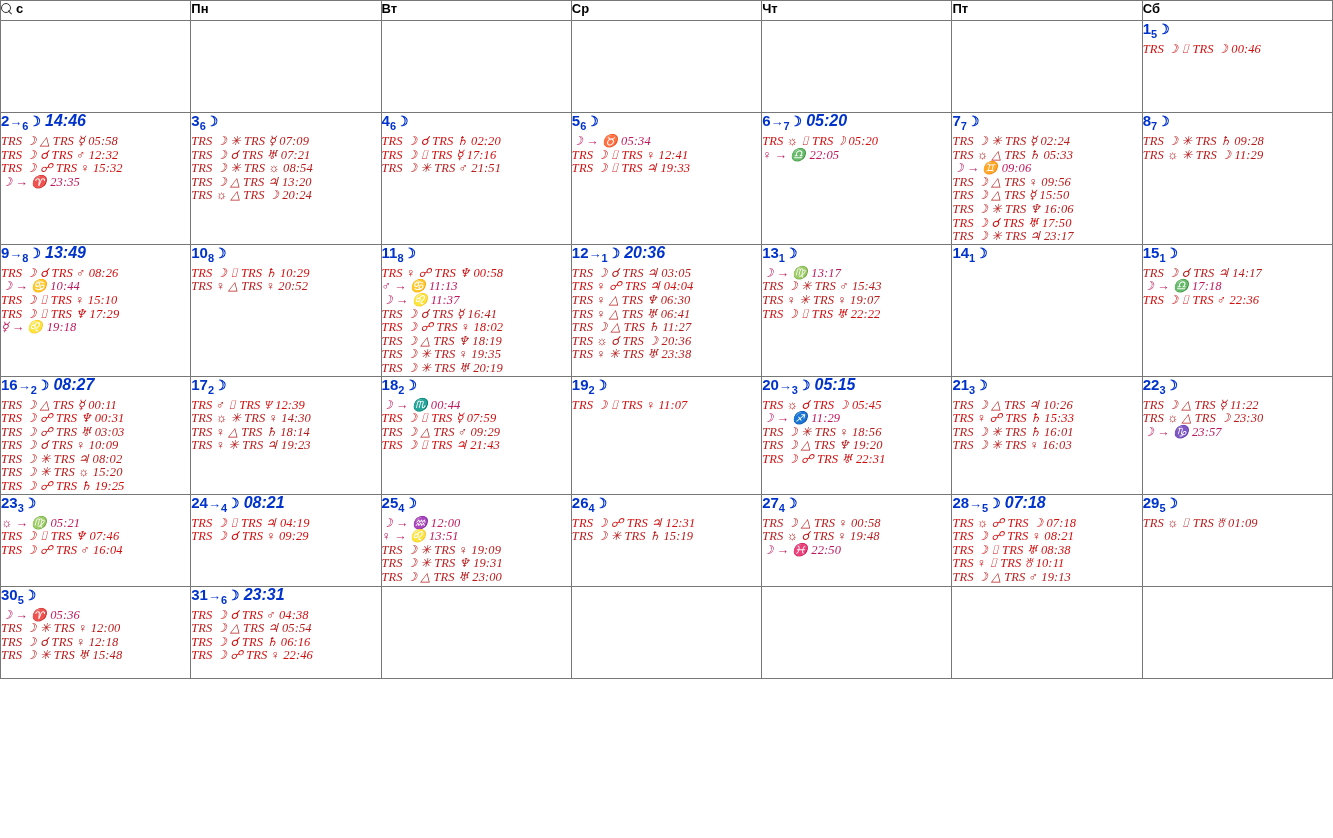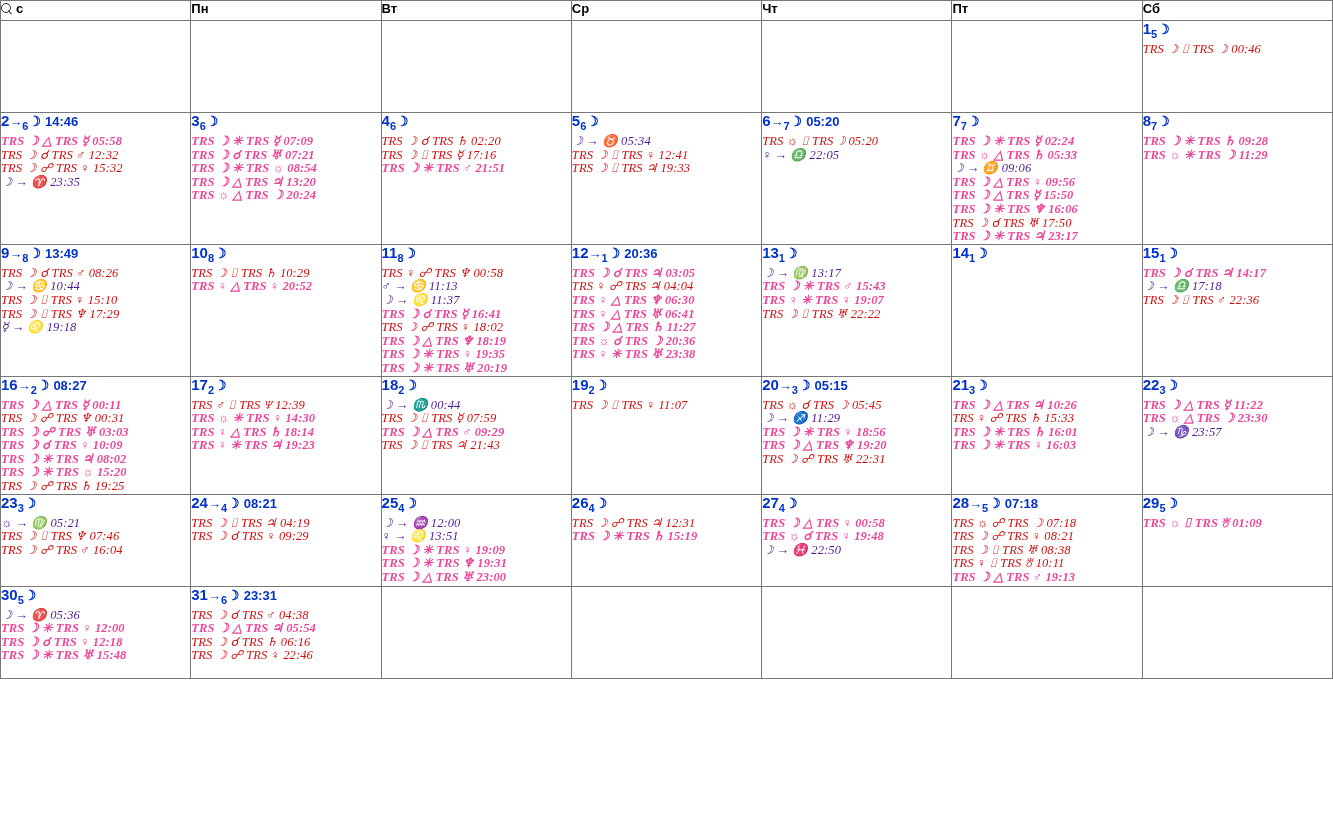--- a/index.html
+++ b/index.html
@@ -79,27 +79,28 @@
     margin-bottom: 1px;
   }
   .day-head .dnum { font-size: 15px; }
   .day-head .moonday {
     font-size: 11px;
     vertical-align: sub;
   }
   .day-head .arrow { font-size: 13px; }
   .day-head .glyph { font-size: 14px; }
   .day-head .tm {
-    font-size: 13px;
+    font-size: 16px;
     margin-left: 4px;
+    font-style: italic;
   }
   .blue { color: #0033cc; }
   .red  { color: #d01010; }
-  .green{ color: #ec4899; font-weight: bold; }
-  .black{ color: #4c1d95; }
+  .green{ color: #b91c1c; }
+  .black{ color: #be185d; }
   .ev {
     font-family: "Liberation Serif", serif;
     font-style: italic;
     font-size: 12.5px;
     line-height: 13.6px;
     white-space: nowrap;
     letter-spacing: 0.1px;
   }
 </style>
 </head>

